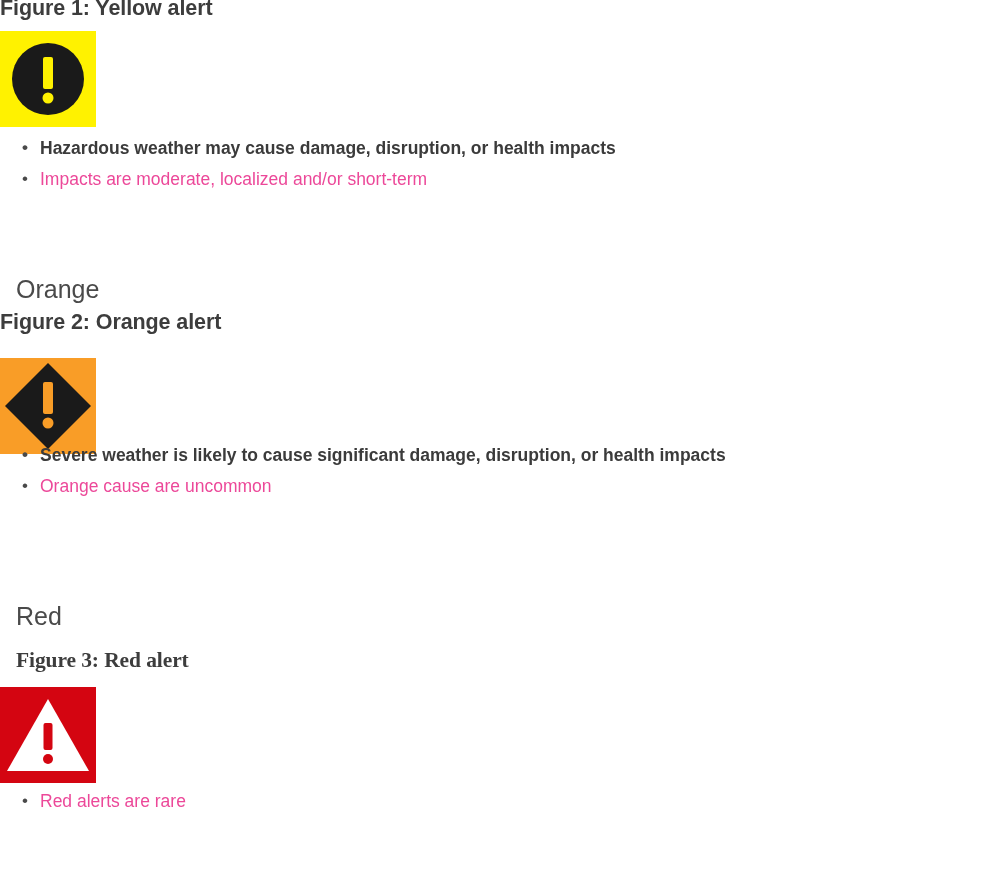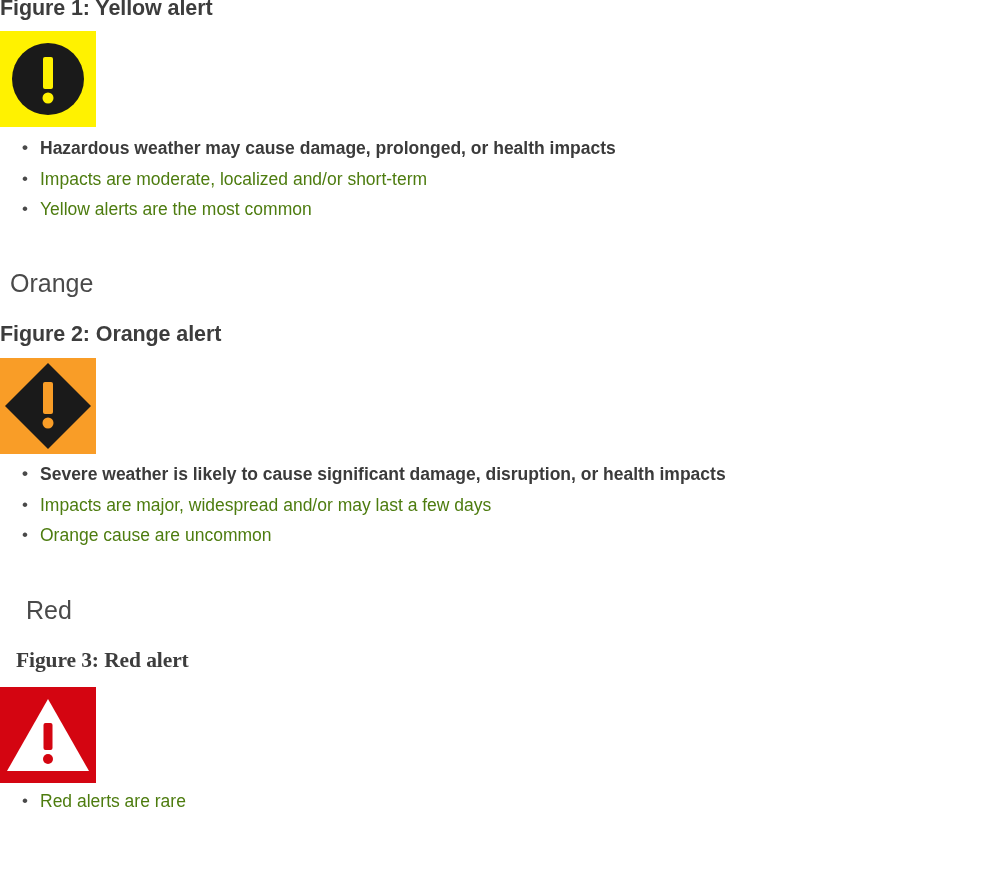--- a/index.html
+++ b/index.html
@@ -23,66 +23,66 @@
     font-weight: bold;
     color: #3d3d3d;
     margin: 0;
     line-height: 1.05;
     letter-spacing: -0.1px;
   }
   .section-title {
     font-size: 25px;
     font-weight: normal;
     color: #4a4a4a;
-    margin: 10px;
+    margin: 16px;
     line-height: 1.0;
   }
   .badge-wrap {
     margin: 0;
     padding: 0;
   }
   .badge {
     width: 96px;
     height: 96px;
     display: block;
   }
   ul.bullets {
     margin: 0;
     padding: 0 0 0 22px;
     list-style: none;
   }
   ul.bullets li {
     position: relative;
     font-size: 17.5px;
     line-height: 30.5px;
-    color: #4d7c0f;
+    color: #ec4899;
     padding-left: 18px;
   }
   ul.bullets li::before {
     content: "\2022";
     position: absolute;
     left: 0;
     top: 0;
     font-size: 17px;
     color: #4a4a4a;
   }
   ul.bullets li.strong {
     font-weight: bold;
     color: #3b3b3b;
   }
   .block-yellow-title { position: absolute; left: 0; top: -3px; }
   .block-yellow-badge { position: absolute; left: 0; top: 31px; }
   .block-yellow-list  { position: absolute; left: 0; top: 133px; }
 
   .heading-orange     { position: absolute; left: 0; top: 261px; }
-  .block-orange-title { position: absolute; left: 0; top: 323px; }
+  .block-orange-title { position: absolute; left: 0; top: 311px; }
   .block-orange-badge { position: absolute; left: 0; top: 358px; }
-  .block-orange-list  { position: absolute; left: 0; top: 459px; }
+  .block-orange-list  { position: absolute; left: 0; top: 440px; }
 
-  .heading-red        { position: absolute; left: 16px; top: 588px; }
+  .heading-red        { position: absolute; left: 0; top: 588px; }
   .block-red-title    { position: absolute; left: 16px; top: 649px; font-family: Liberation Serif, serif; }
   .block-red-badge    { position: absolute; left: 0; top: 687px; }
   .block-red-list     { position: absolute; left: 0; top: 786px; }
 </style>
 </head>
 <body>
 
 <div class="page">
 
   <h3 class="figure-title block-yellow-title">Figure 1: Yellow alert</h3>
@@ -90,41 +90,39 @@
   <div class="badge-wrap block-yellow-badge">
     <svg class="badge" viewBox="0 0 96 96">
       <rect x="0" y="0" width="96" height="96" fill="#FFF200"></rect>
       <circle cx="48" cy="48" r="36" fill="#1a1a1a"></circle>
       <rect x="43" y="26" width="10" height="32" rx="2" fill="#FFF200"></rect>
       <circle cx="48" cy="67" r="5.5" fill="#FFF200"></circle>
     </svg>
   </div>
 
   <ul class="bullets block-yellow-list">
-    <li class="strong">Hazardous weather may cause damage, prolonged, or health impacts</li>
+    <li class="strong">Hazardous weather may cause damage, disruption, or health impacts</li>
     <li>Impacts are moderate, localized and/or short-term</li>
-    <li>Yellow alerts are the most common</li>
   </ul>
 
   <h2 class="section-title heading-orange">Orange</h2>
 
   <h3 class="figure-title block-orange-title">Figure 2: Orange alert</h3>
 
   <div class="badge-wrap block-orange-badge">
     <svg class="badge" viewBox="0 0 96 96">
       <rect x="0" y="0" width="96" height="96" fill="#F99D27"></rect>
       <polygon points="48,5 91,48 48,91 5,48" fill="#1a1a1a"></polygon>
       <rect x="43" y="24" width="10" height="32" rx="2" fill="#F99D27"></rect>
       <circle cx="48" cy="65" r="5.5" fill="#F99D27"></circle>
     </svg>
   </div>
 
   <ul class="bullets block-orange-list">
     <li class="strong">Severe weather is likely to cause significant damage, disruption, or health impacts</li>
-    <li>Impacts are major, widespread and/or may last a few days</li>
     <li>Orange cause are uncommon</li>
   </ul>
 
   <h2 class="section-title heading-red">Red</h2>
 
   <h3 class="figure-title block-red-title">Figure 3: Red alert</h3>
 
   <div class="badge-wrap block-red-badge">
     <svg class="badge" viewBox="0 0 96 96">
       <rect x="0" y="0" width="96" height="96" fill="#D40511"></rect>

